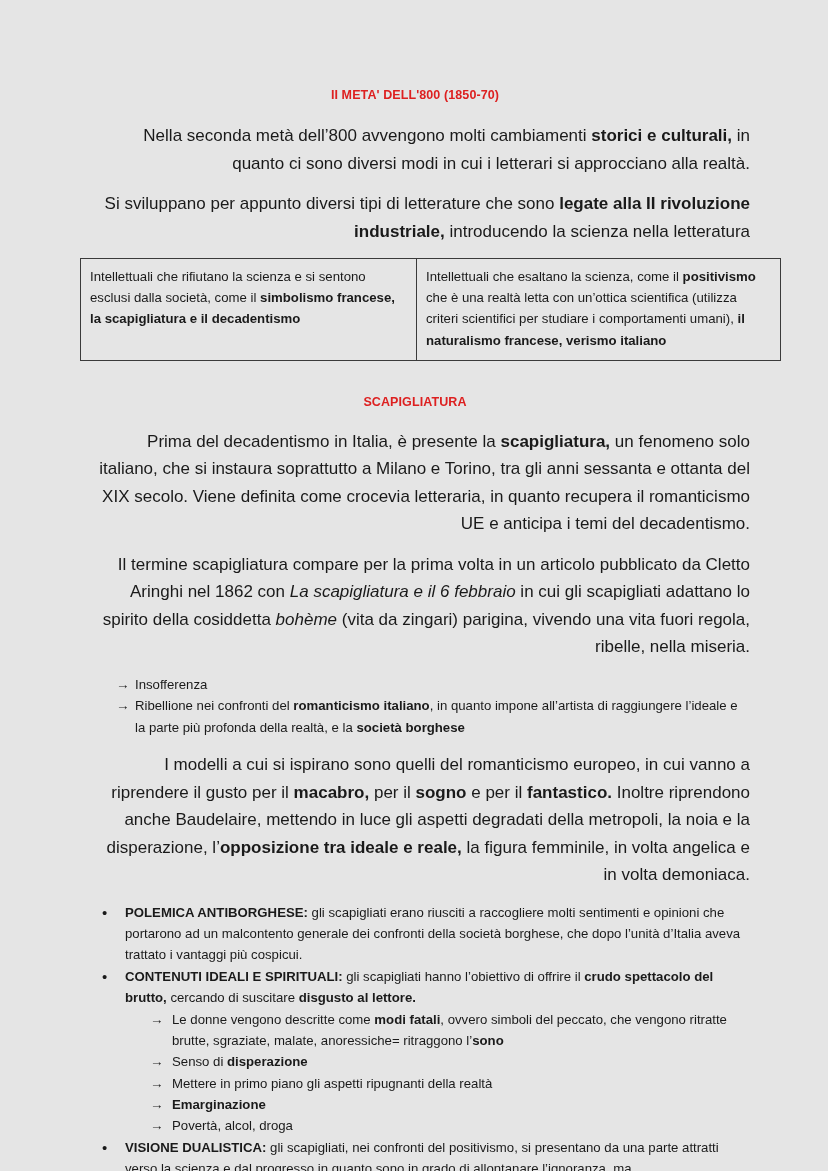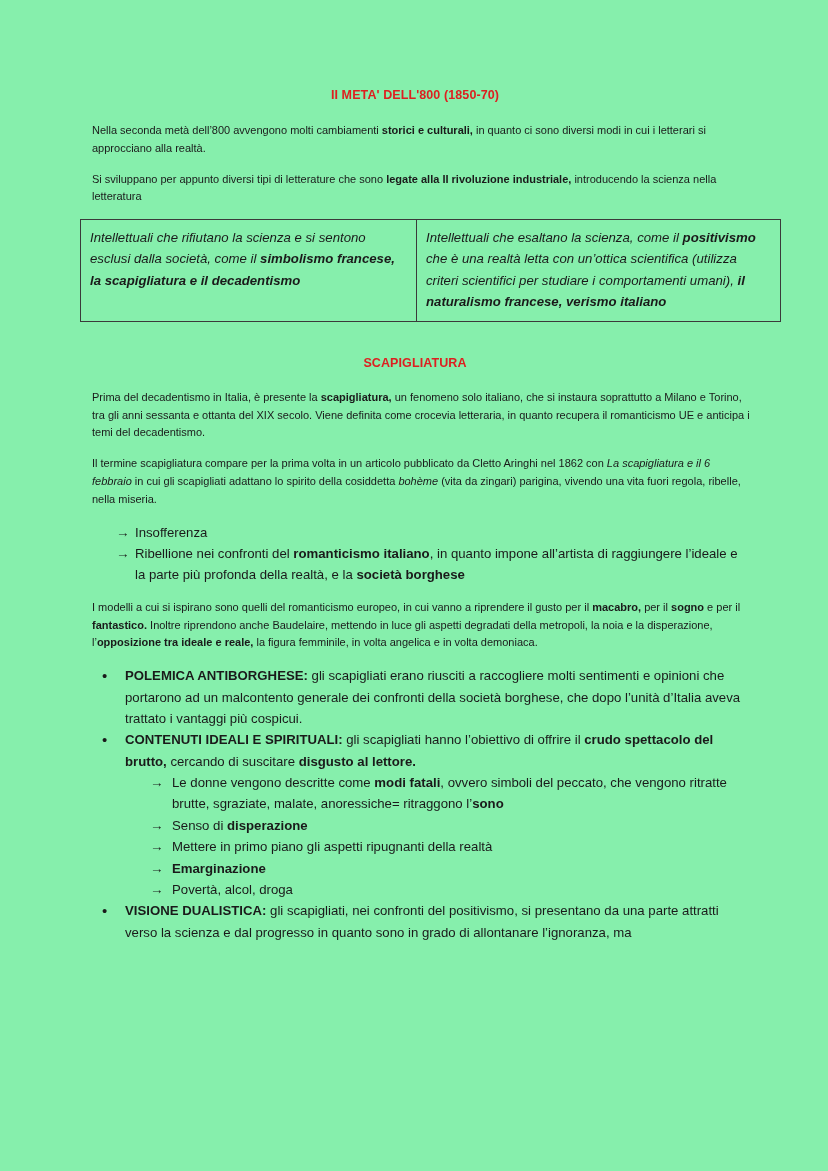--- a/index.html
+++ b/index.html
@@ -12,53 +12,52 @@
     width: 828px;
     height: 1171px;
     font-family: "Liberation Sans", sans-serif;
     color: #1a1a1a;
     overflow: hidden;
   }
   .page {
     position: relative;
     width: 828px;
     height: 1171px;
-    background: #86efac;
+    background: #e5e5e5;
     padding: 88px 78px 0 80px;
   }
 
   .heading {
     color: #dd2020;
     font-weight: bold;
     font-size: 12.5px;
     text-align: center;
     letter-spacing: 0.1px;
     margin: 0 0 20px 0;
   }
   .heading.sub {
     margin: 13px 0 19px 0;
   }
 
   p.para {
-    font-size: 11px;
+    font-size: 17px;
     line-height: 1.62;
     margin: 0 0 13px 12px;
-    text-align: left;
+    text-align: right;
   }
 
   b, strong { font-weight: bold; }
   i, em { font-style: italic; }
 
   
   table.cmp {
     width: 669px;
     border-collapse: collapse;
     margin: 3px 0 34px 0;
     table-layout: fixed;
-    font-style: italic;
   }
   table.cmp td {
     border: 1px solid #3a3a3a;
     vertical-align: top;
     padding: 7px 9px 9px 9px;
     font-size: 13.2px;
     line-height: 1.60;
   }
   table.cmp td.left  { width: 336px; }
   table.cmp td.right { width: 364px; }

